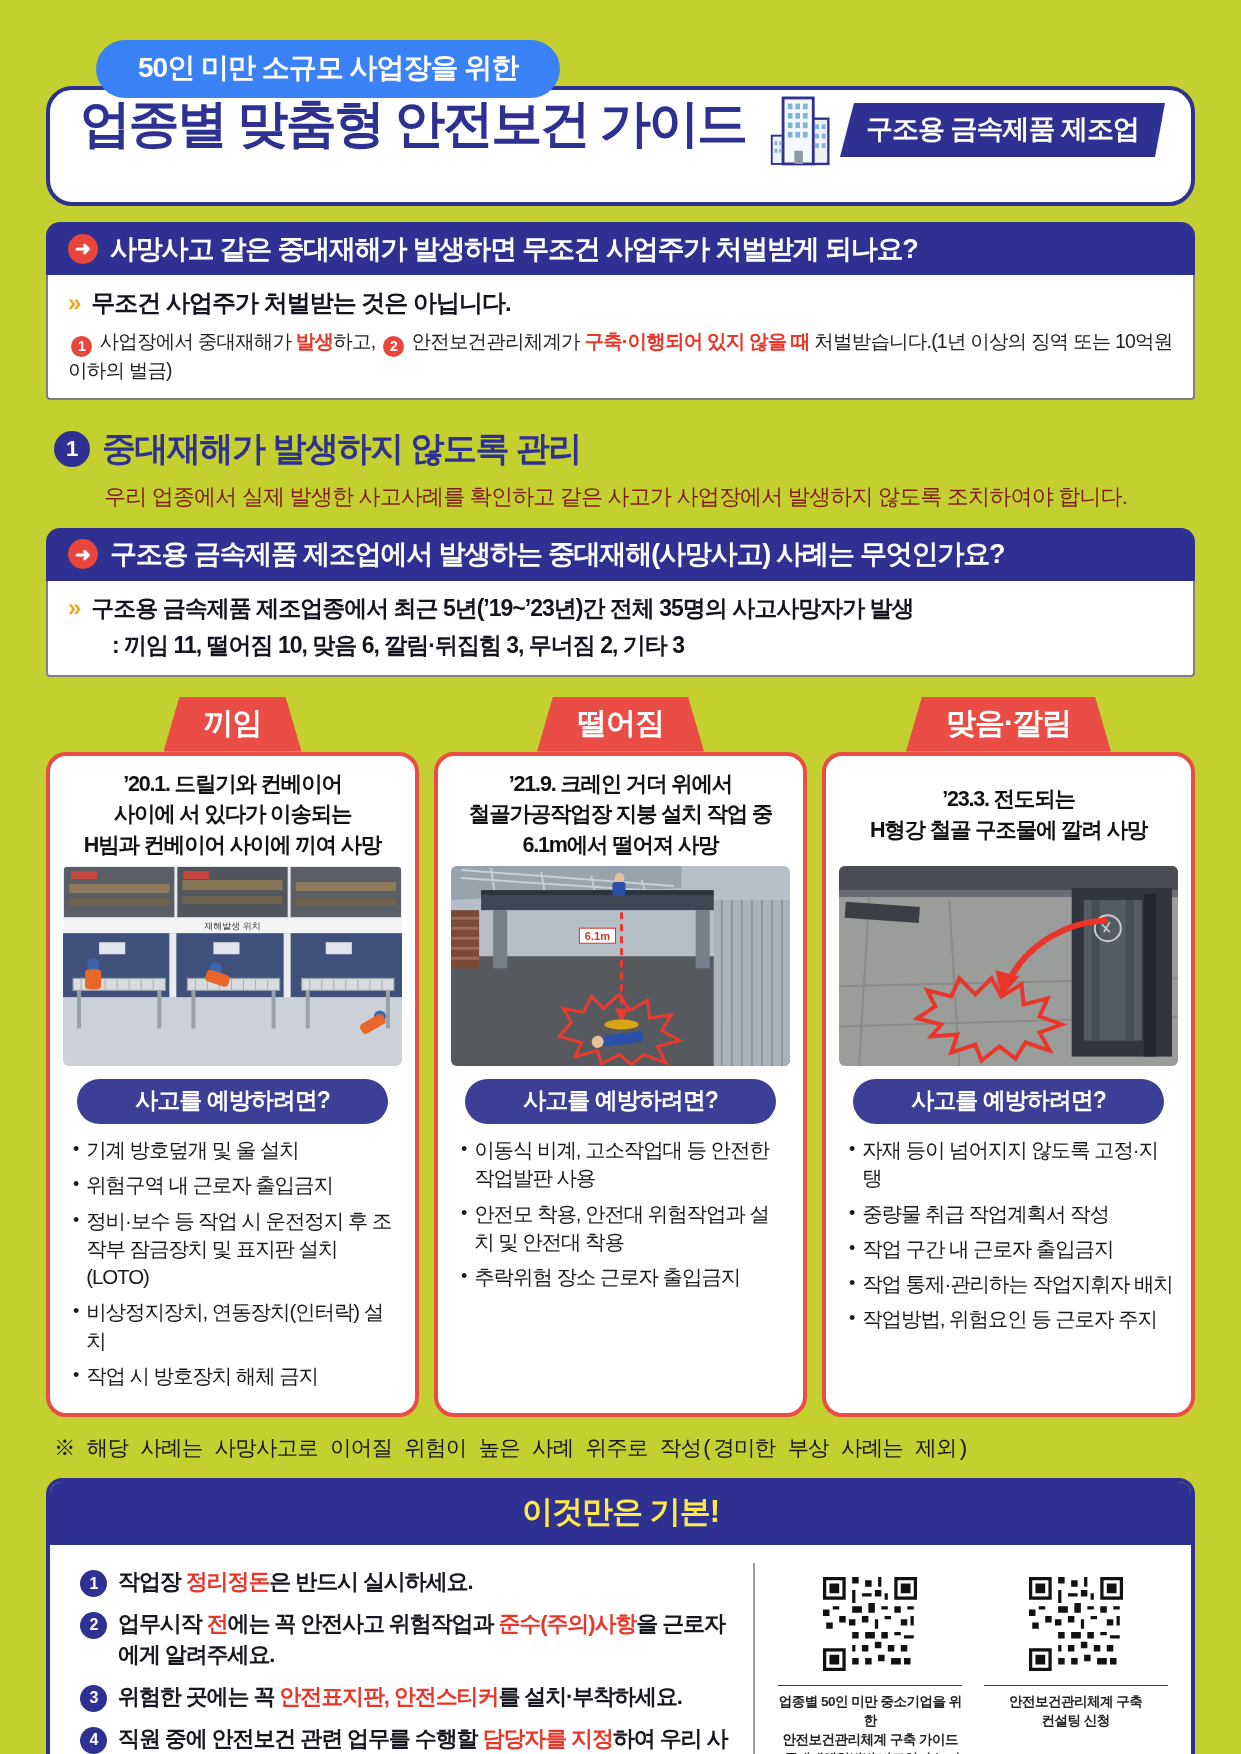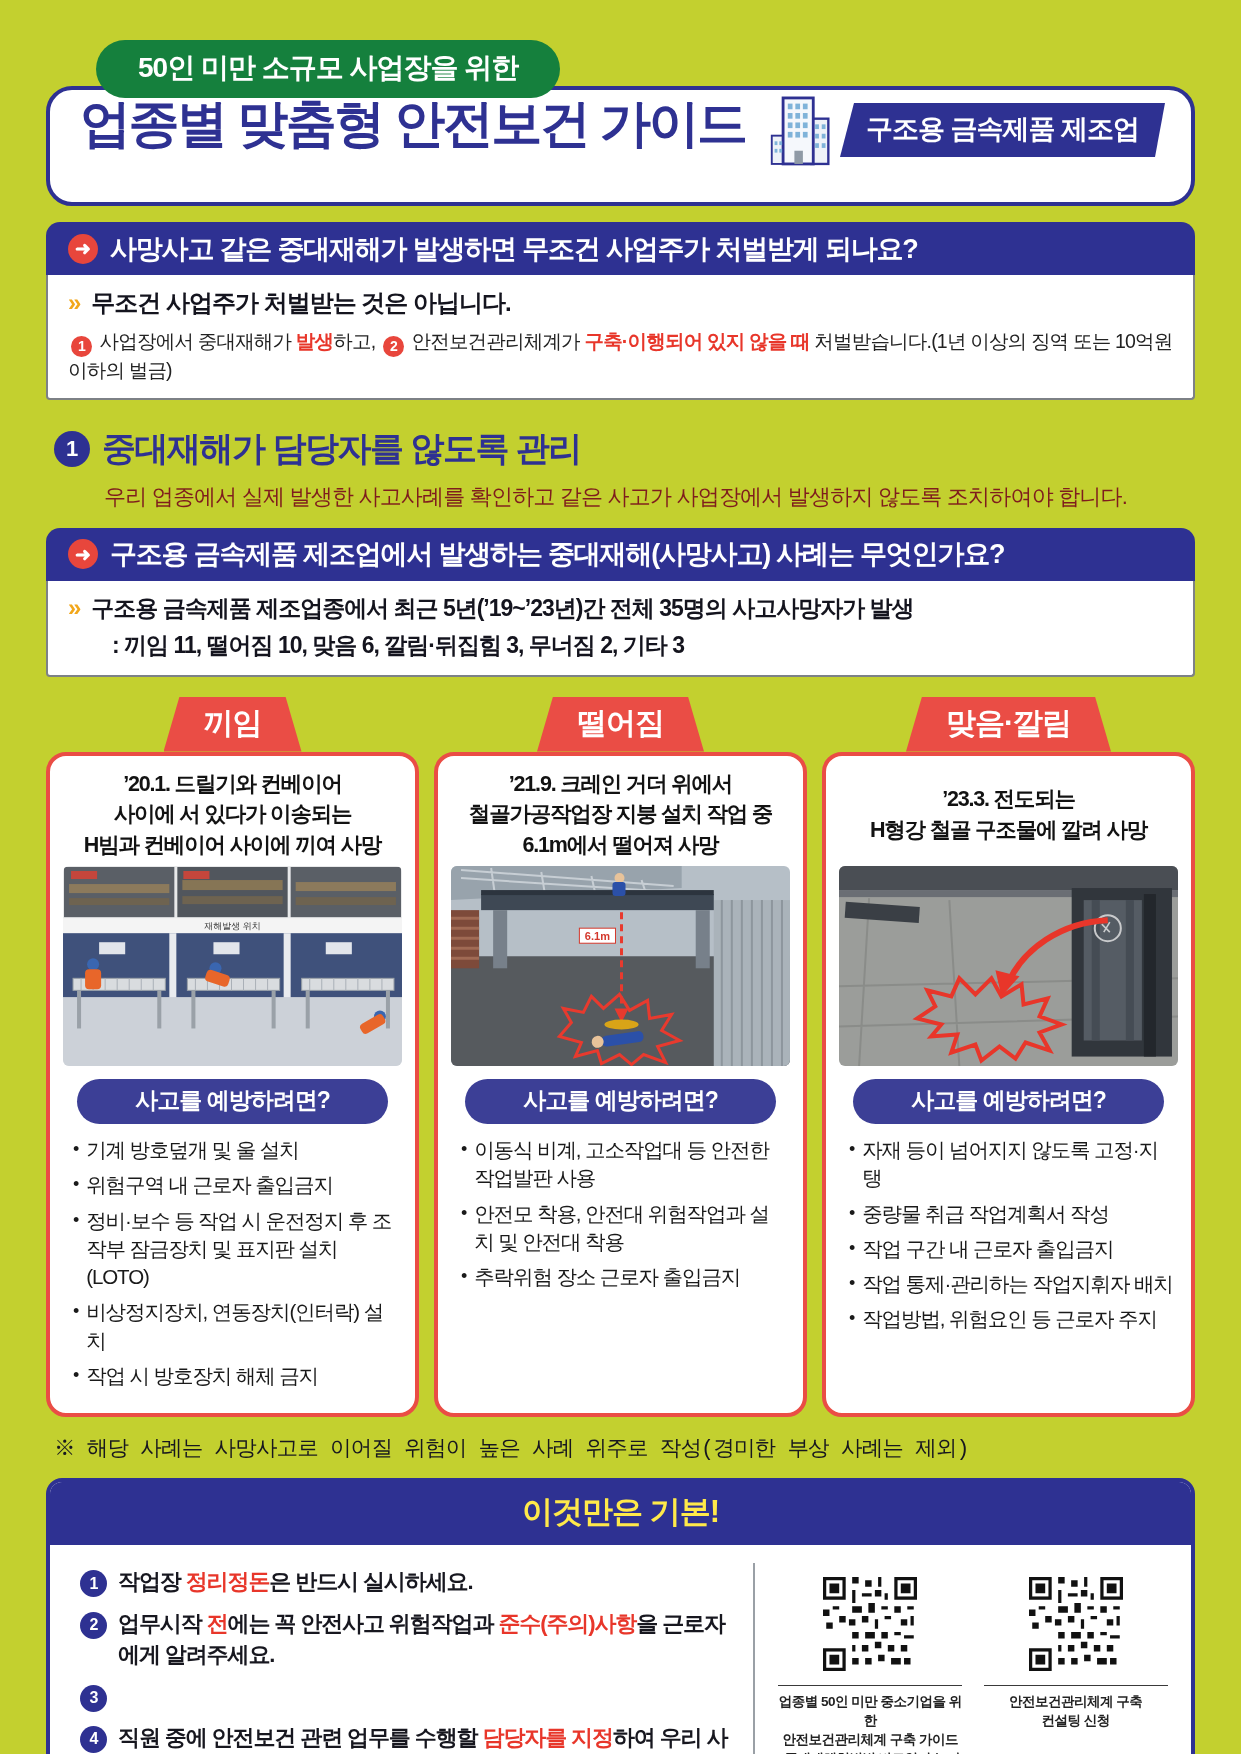--- a/index.html
+++ b/index.html
@@ -9,21 +9,21 @@
     background:#c3d02f;
     font-family:"Liberation Sans", sans-serif;
     color:#1a1a1a;
   }
   .page { width:1241px; min-height:1754px; padding:40px 46px 26px; position:relative; }
 
   
   .badge-pill{
     position:relative; z-index:2; width:fit-content;
     margin-left:50px; margin-bottom:-12px;
-    background:#15803d; color:#fff; font-weight:800; font-size:28px;
+    background:#3b82f6; color:#fff; font-weight:800; font-size:28px;
     padding:9px 42px 11px; border-radius:34px; letter-spacing:-1px;
   }
   .title-box{
     position:relative; background:#fff; border:4px solid #2e3192; border-radius:26px;
     height:120px; display:flex; align-items:flex-start; padding:0 26px 0 30px;
   }
   .page-title{ color:#2e3192; font-size:51px; font-weight:900; letter-spacing:-2.5px; white-space:nowrap; }
   .title-right{ display:flex; align-items:center; margin-left:auto; gap:6px; }
   .building-icon svg{ display:block; }
   .industry-ribbon{
@@ -191,21 +191,21 @@
       <div>
         <span class="chevrons">»</span><span class="answer-head">무조건 사업주가 처벌받는 것은 아닙니다.</span>
       </div>
       <div class="answer-detail"><span class="seg-badge">1</span><span> 사업장에서 중대재해가 </span><span class="seg-red">발생</span><span>하고, </span><span class="seg-badge">2</span><span> 안전보건관리체계가 </span><span class="seg-red">구축·이행되어 있지 않을 때</span><span> 처벌받습니다.(1년 이상의 징역 또는 10억원 이하의 벌금)</span></div>
     </div>
   </section>
 
   <section class="section1">
     <div class="section1-head">
       <span class="num-circle">1</span>
-      <span class="section1-title">중대재해가 담당자를 않도록 관리</span>
+      <span class="section1-title">중대재해가 발생하지 않도록 관리</span>
     </div>
     <p class="section1-desc">우리 업종에서 실제 발생한 사고사례를 확인하고 같은 사고가 사업장에서 발생하지 않도록 조치하여야 합니다.</p>
   </section>
 
   <section>
     <div class="q-banner">
       <span class="arrow-icon">➜</span>
       <span class="q-text">구조용 금속제품 제조업에서 발생하는 중대재해(사망사고) 사례는 무엇인가요?</span>
     </div>
     <div class="q-box">
@@ -390,20 +390,21 @@
         <li>
           <span class="blue-num">1</span>
           <div><span>작업장 </span><span class="seg-red">정리정돈</span><span>은 반드시 실시하세요.</span></div>
         </li>
         <li>
           <span class="blue-num">2</span>
           <div><span>업무시작 </span><span class="seg-red">전</span><span>에는 꼭 안전사고 위험작업과 </span><span class="seg-red">준수(주의)사항</span><span>을 근로자에게 알려주세요.</span></div>
         </li>
         <li>
           <span class="blue-num">3</span>
+          <div><span>위험한 곳에는 꼭 </span><span class="seg-red">안전표지판, 안전스티커</span><span>를 설치·부착하세요.</span></div>
         </li>
         <li>
           <span class="blue-num">4</span>
           <div><span>직원 중에 안전보건 관련 업무를 수행할 </span><span class="seg-red">담당자를 지정</span><span>하여 우리 사업장의 안전보건관리 상태를 체크하세요.</span></div>
         </li>
 
       </ul>
       <div class="qr-zone">
         <div class="qr-block">
           <svg>

